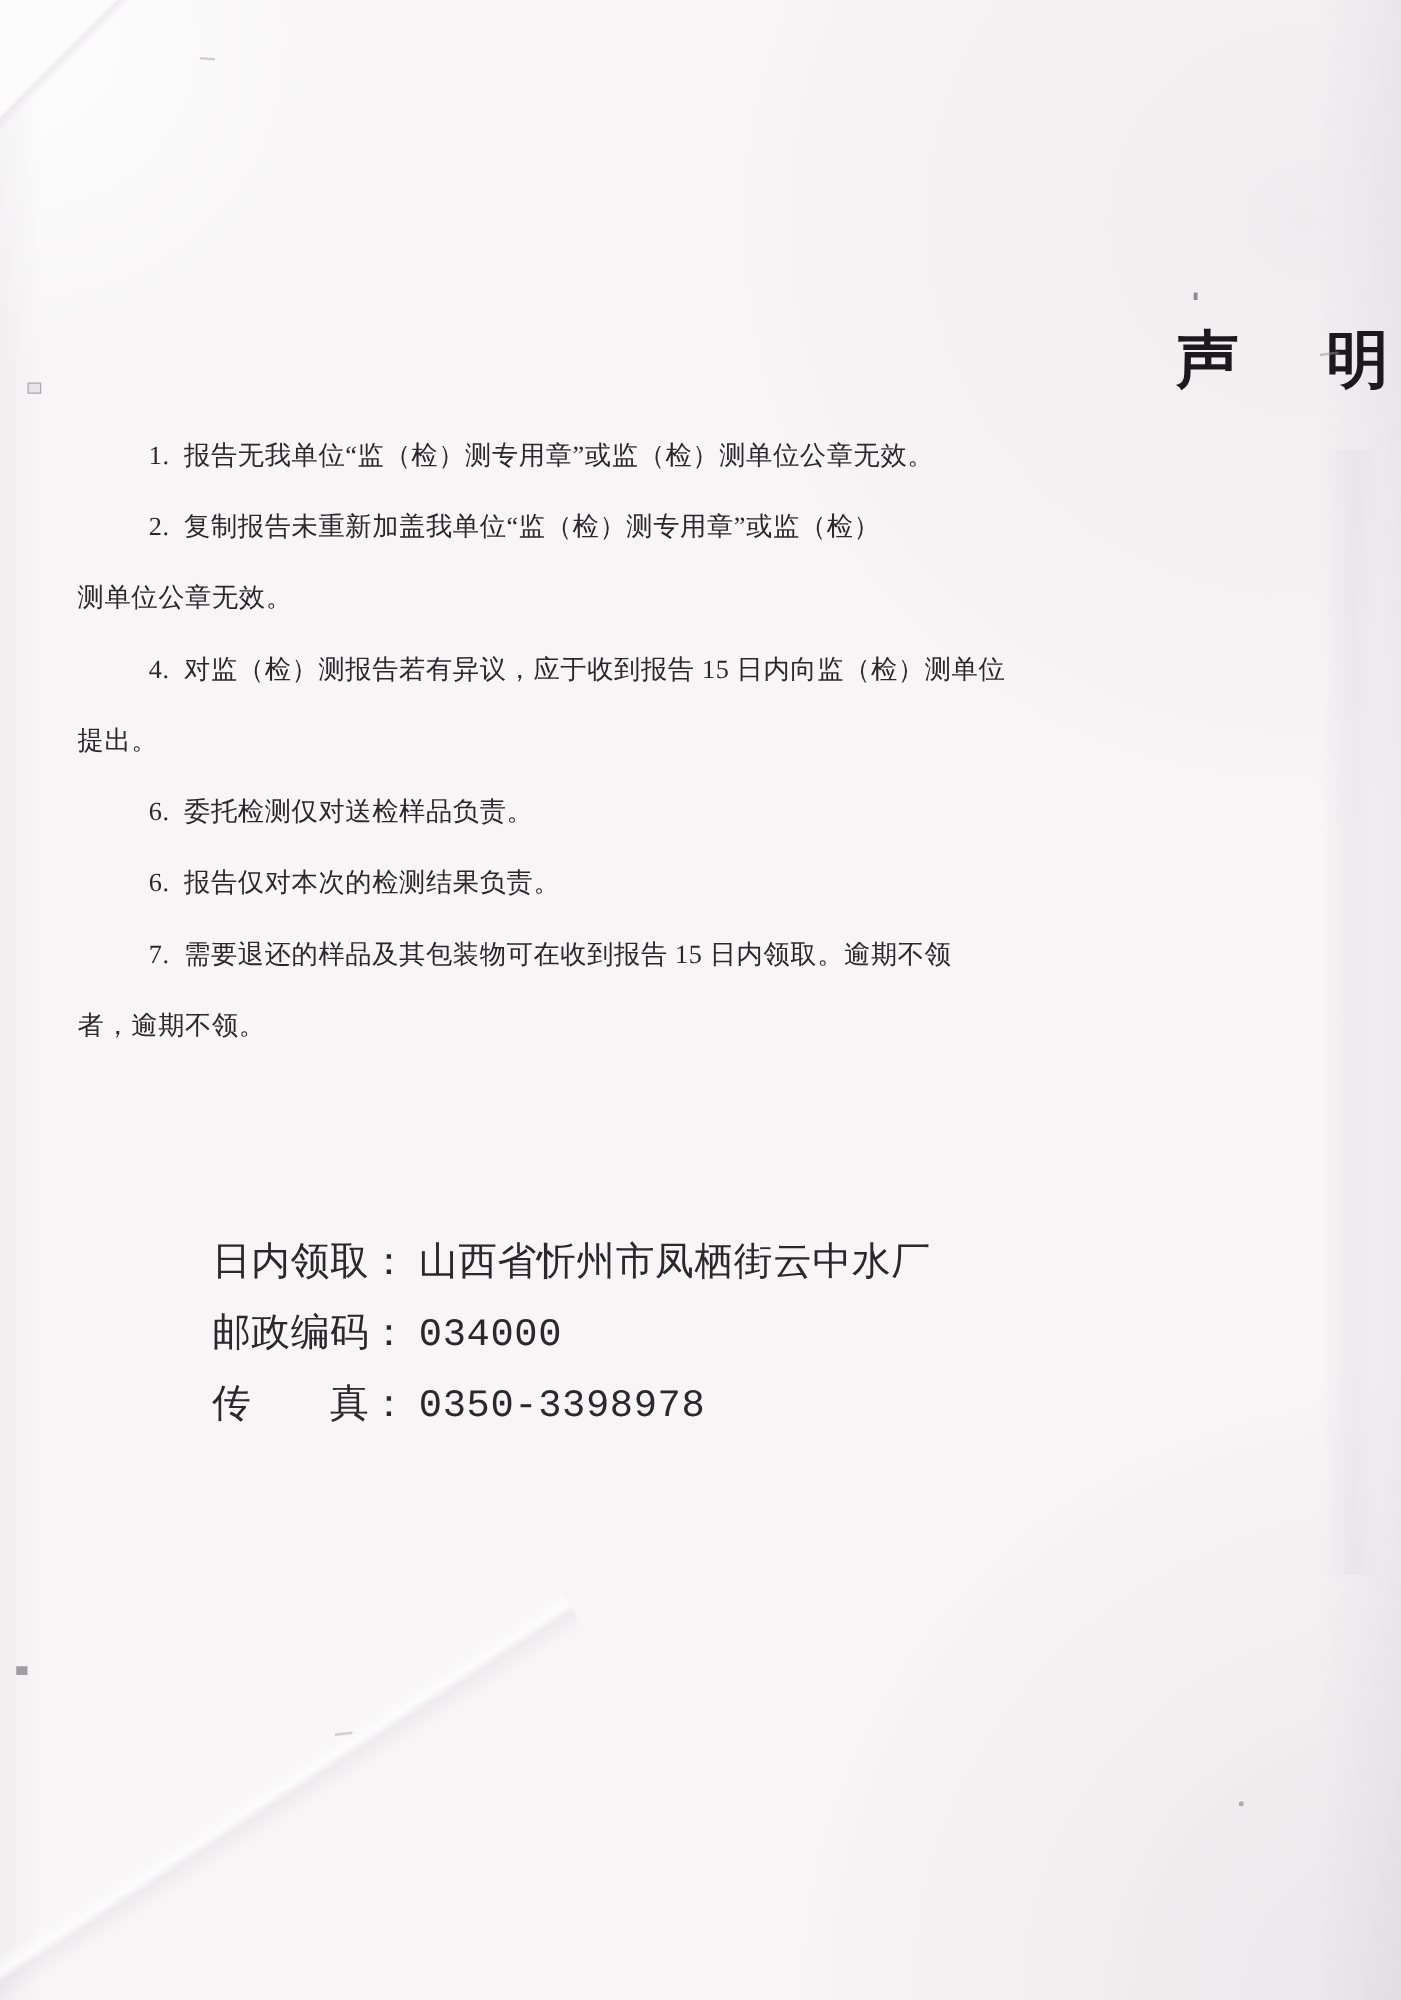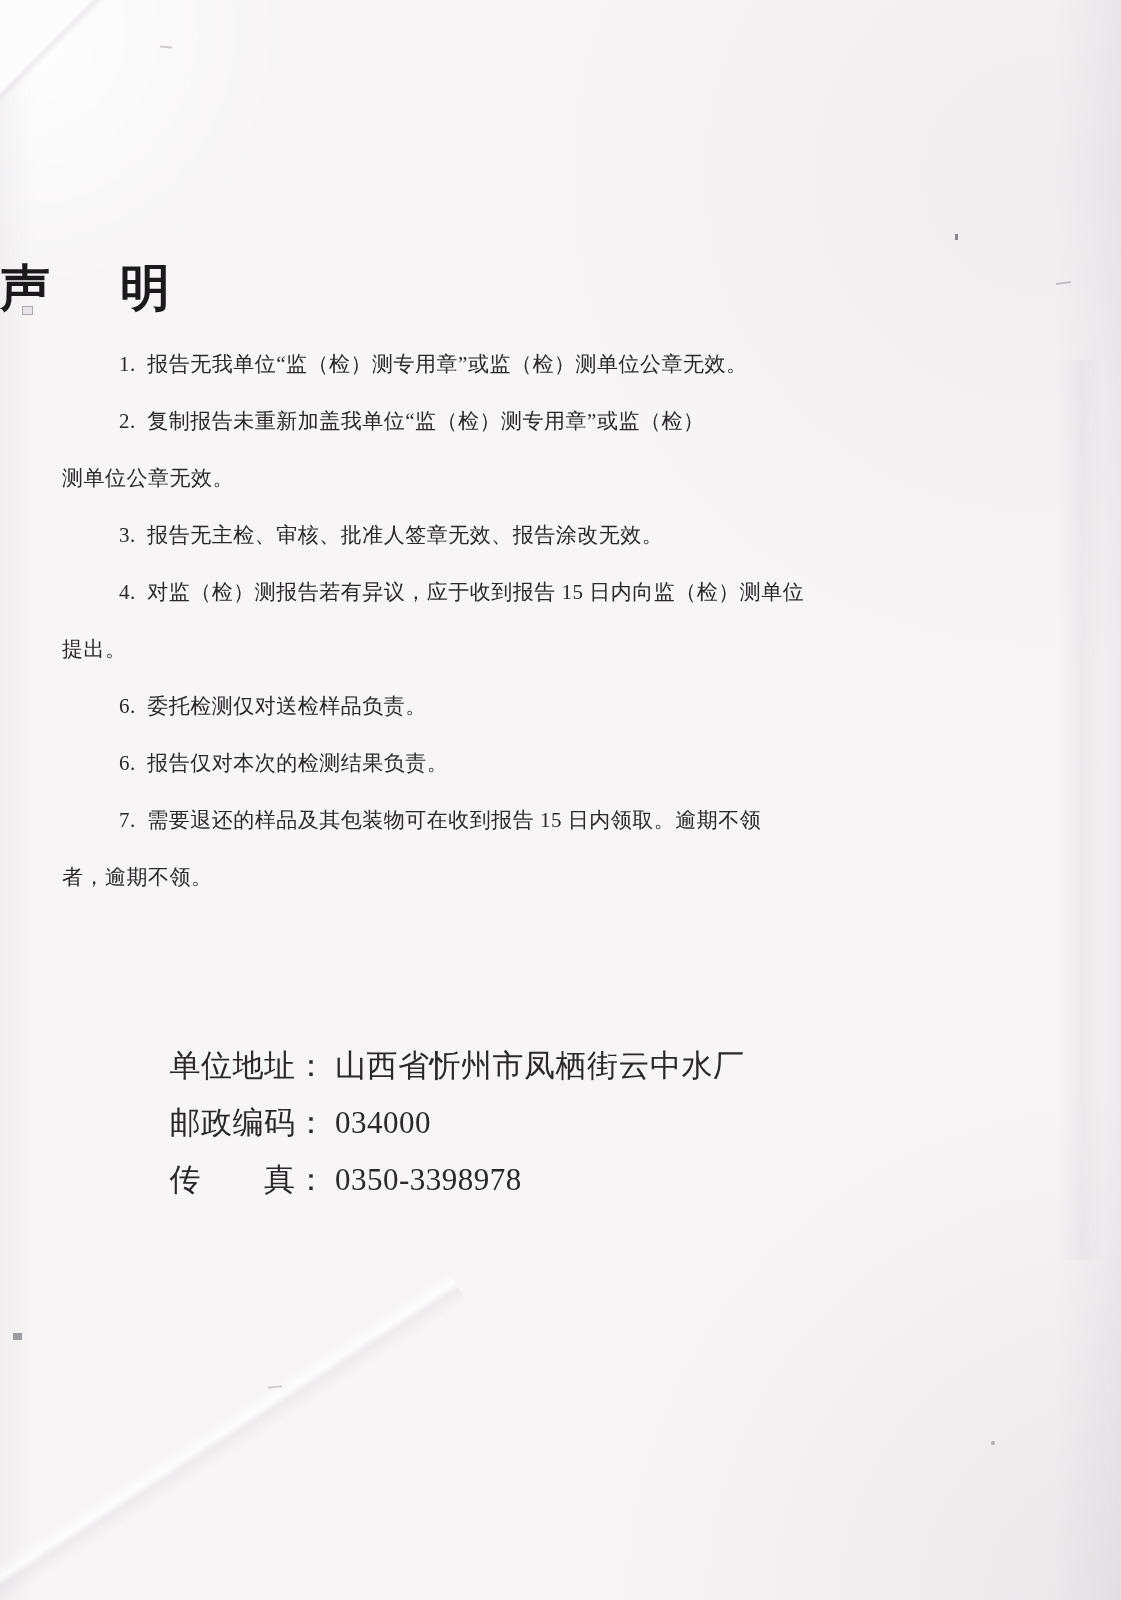--- a/index.html
+++ b/index.html
@@ -51,21 +51,21 @@
   .speck-5 { left: 268px; top: 1386px; width: 14px; height: 2px; background: rgba(160,155,162,0.45); transform: rotate(-6deg); }
   .speck-6 { left: 991px; top: 1441px; width: 4px; height: 4px; border-radius: 50%; background: rgba(110,105,112,0.5); }
   .speck-7 { left: 160px; top: 46px;  width: 12px; height: 2px; background: rgba(165,160,168,0.5); transform: rotate(4deg); }
 
   
   .title {
     margin: 0;
     padding-top: 258px;
     height: 60px;
     line-height: 60px;
-    text-align: left;
+    text-align: right;
     font-family: "Liberation Sans", "DejaVu Sans", sans-serif;
     font-weight: 700;
     font-size: 50px;
     letter-spacing: 10px;
     color: #1c191c;
     white-space: pre;
   }
   .body-block {
     margin-top: 18px;
   }
@@ -87,20 +87,21 @@
   .contact-line {
     margin-left: 120px;
     height: 57px;
     line-height: 57px;
     font-size: 31px;
     white-space: pre;
     letter-spacing: 0.5px;
   }
   .contact-line .value {
     padding-left: 8px;
+    font-family: Liberation Mono, monospace;
   }
 </style>
 </head>
 <body>
 
 <div class="page">
 
   <div class="fold-topleft"></div>
   <div class="crease-bottomleft"></div>
   <div class="crease-right"></div>
@@ -111,32 +112,31 @@
   <div class="speck speck-5"></div>
   <div class="speck speck-6"></div>
   <div class="speck speck-7"></div>
 
   <h1 class="title">声　明</h1>
 
   <div class="body-block">
     <div class="line first">1.  报告无我单位“监（检）测专用章”或监（检）测单位公章无效。</div>
     <div class="line first">2.  复制报告未重新加盖我单位“监（检）测专用章”或监（检）</div>
     <div class="line">测单位公章无效。</div>
-    <div class="line first">3.  报告无主检、审核、批准人签章无效、报告涂改无效。</div>
     <div class="line first">4.  对监（检）测报告若有异议，应于收到报告 15 日内向监（检）测单位</div>
     <div class="line">提出。</div>
     <div class="line first">6.  委托检测仅对送检样品负责。</div>
     <div class="line first">6.  报告仅对本次的检测结果负责。</div>
     <div class="line first">7.  需要退还的样品及其包装物可在收到报告 15 日内领取。逾期不领</div>
     <div class="line">者，逾期不领。</div>
   </div>
 
   <div class="contact-block">
     <div class="contact-line">
-      <span class="label">单位地址：</span><span class="value">山西省忻州市凤栖街云中水厂</span>
+      <span class="label">日内领取：</span><span class="value">山西省忻州市凤栖街云中水厂</span>
     </div>
     <div class="contact-line">
       <span class="label">邮政编码：</span><span class="value">034000</span>
     </div>
     <div class="contact-line">
       <span class="label">传　　真：</span><span class="value">0350-3398978</span>
     </div>
   </div>
 
 </div>

